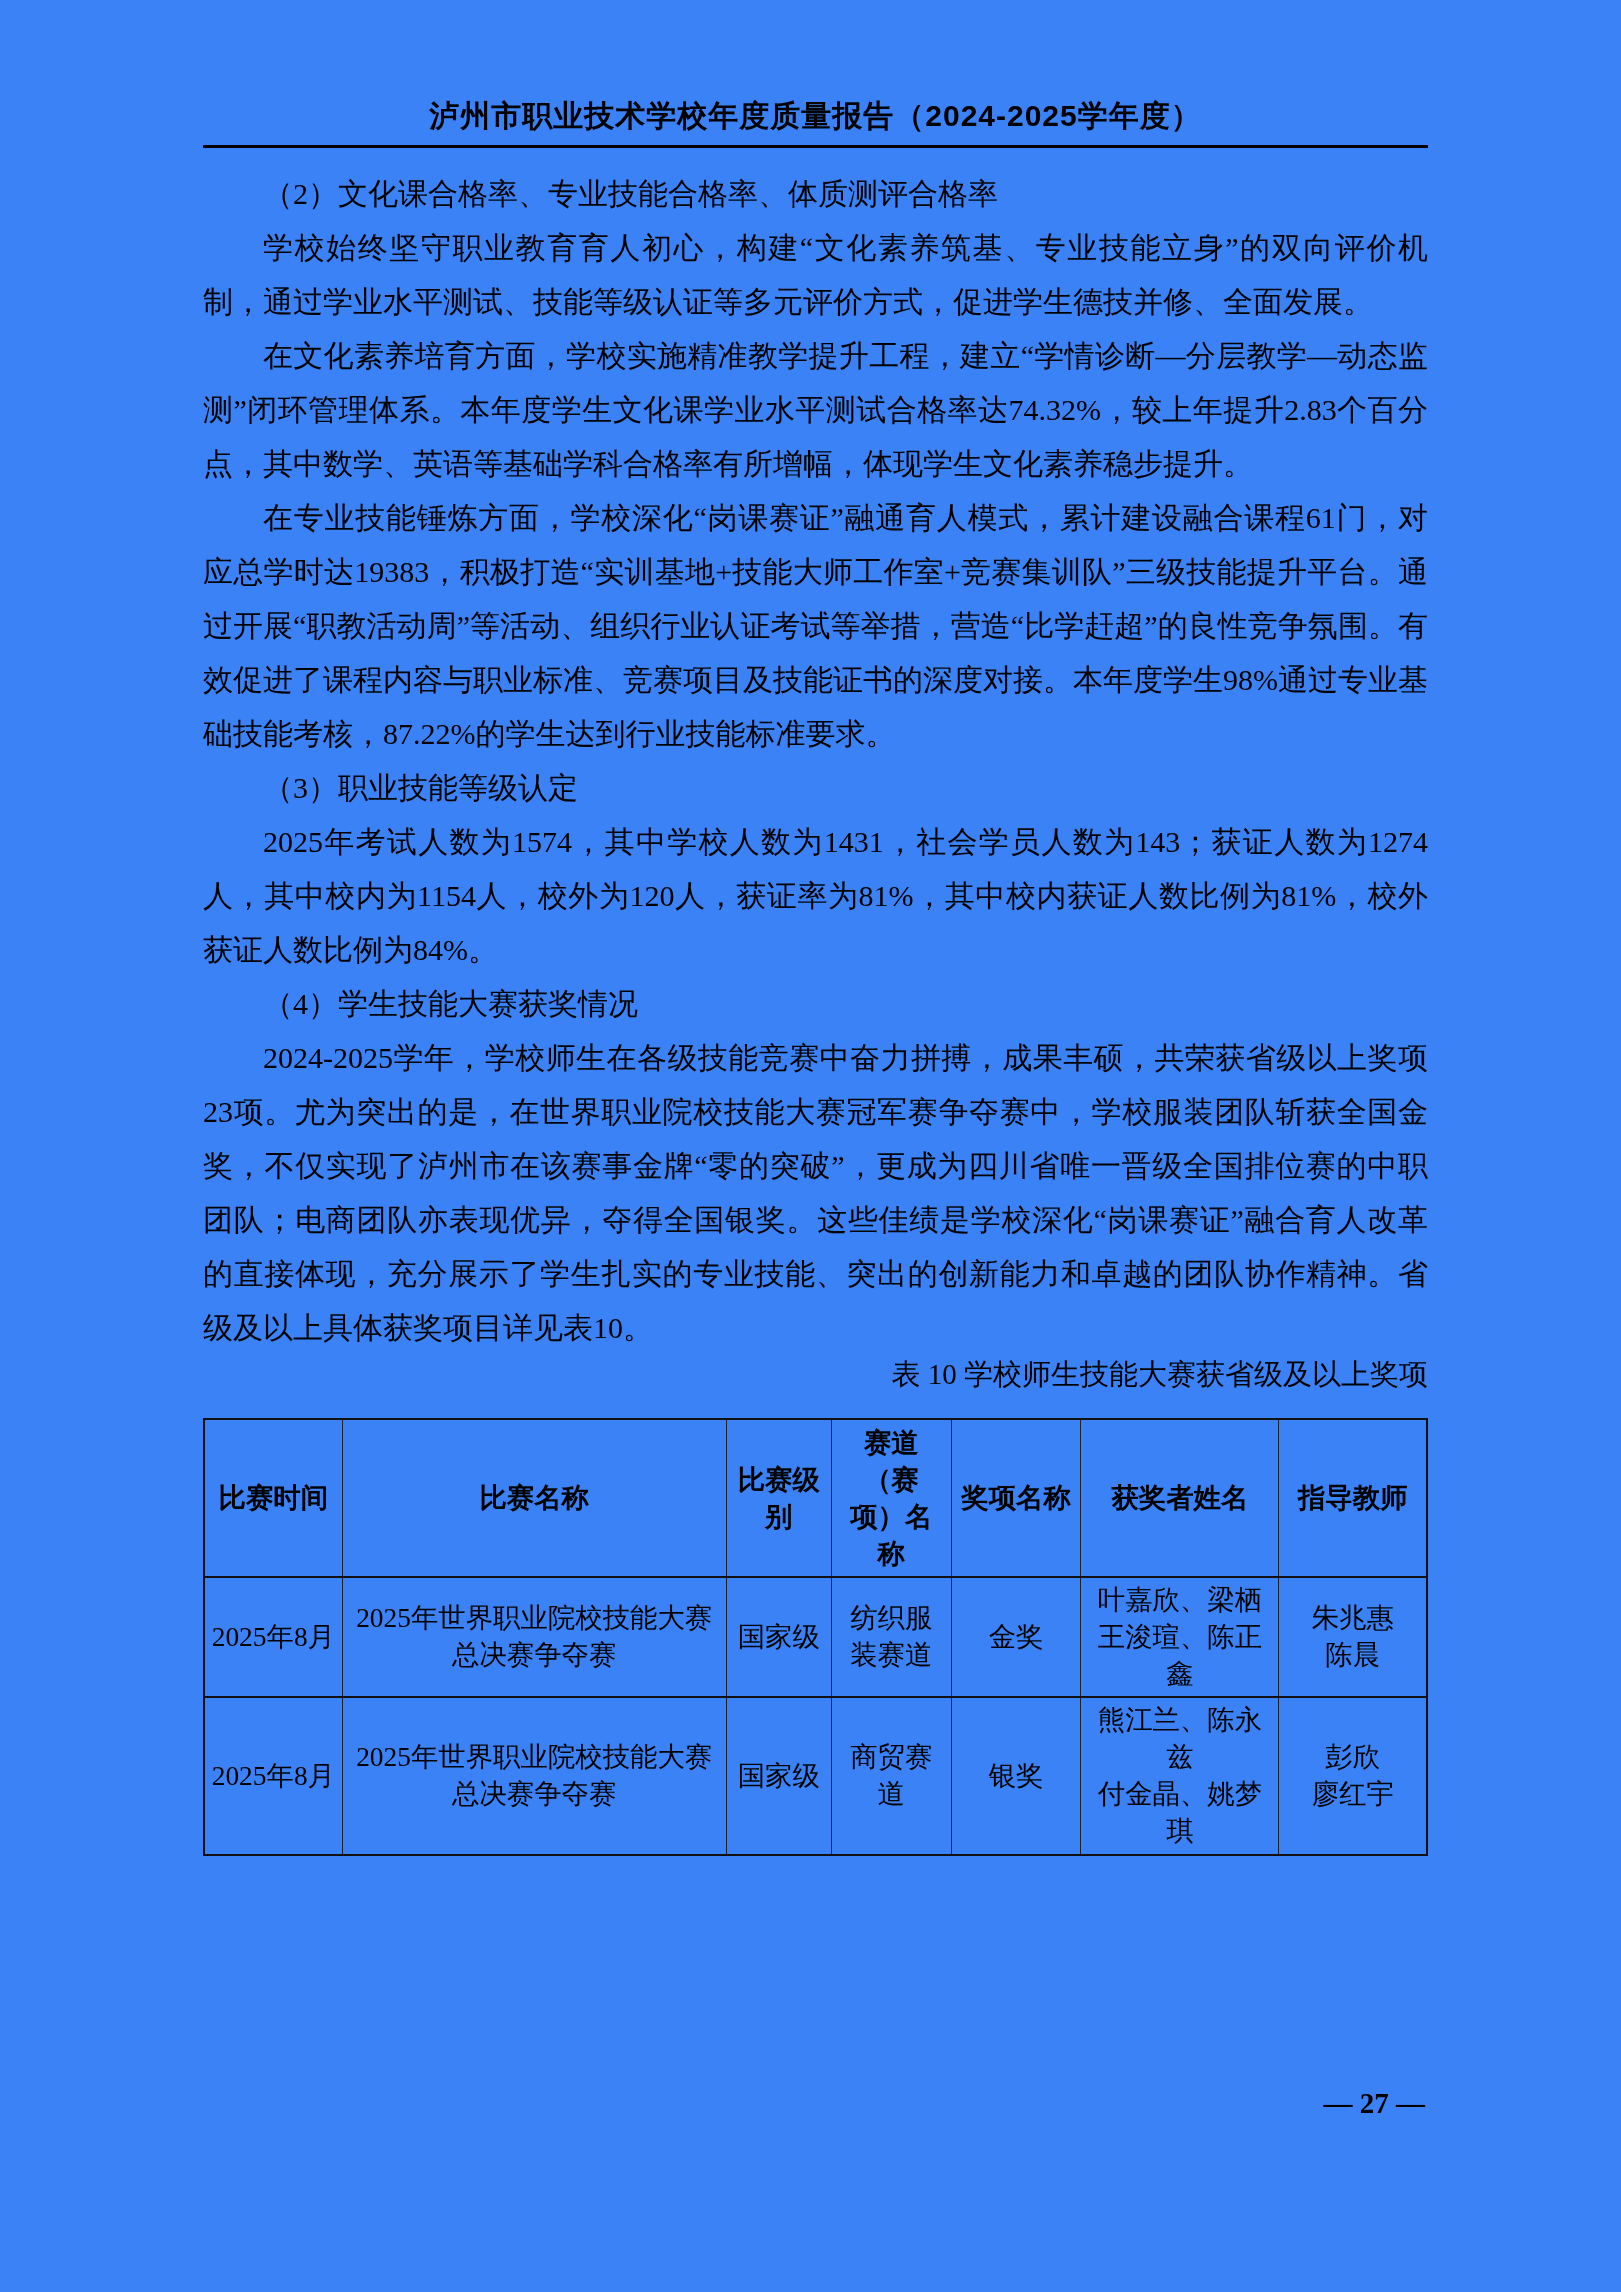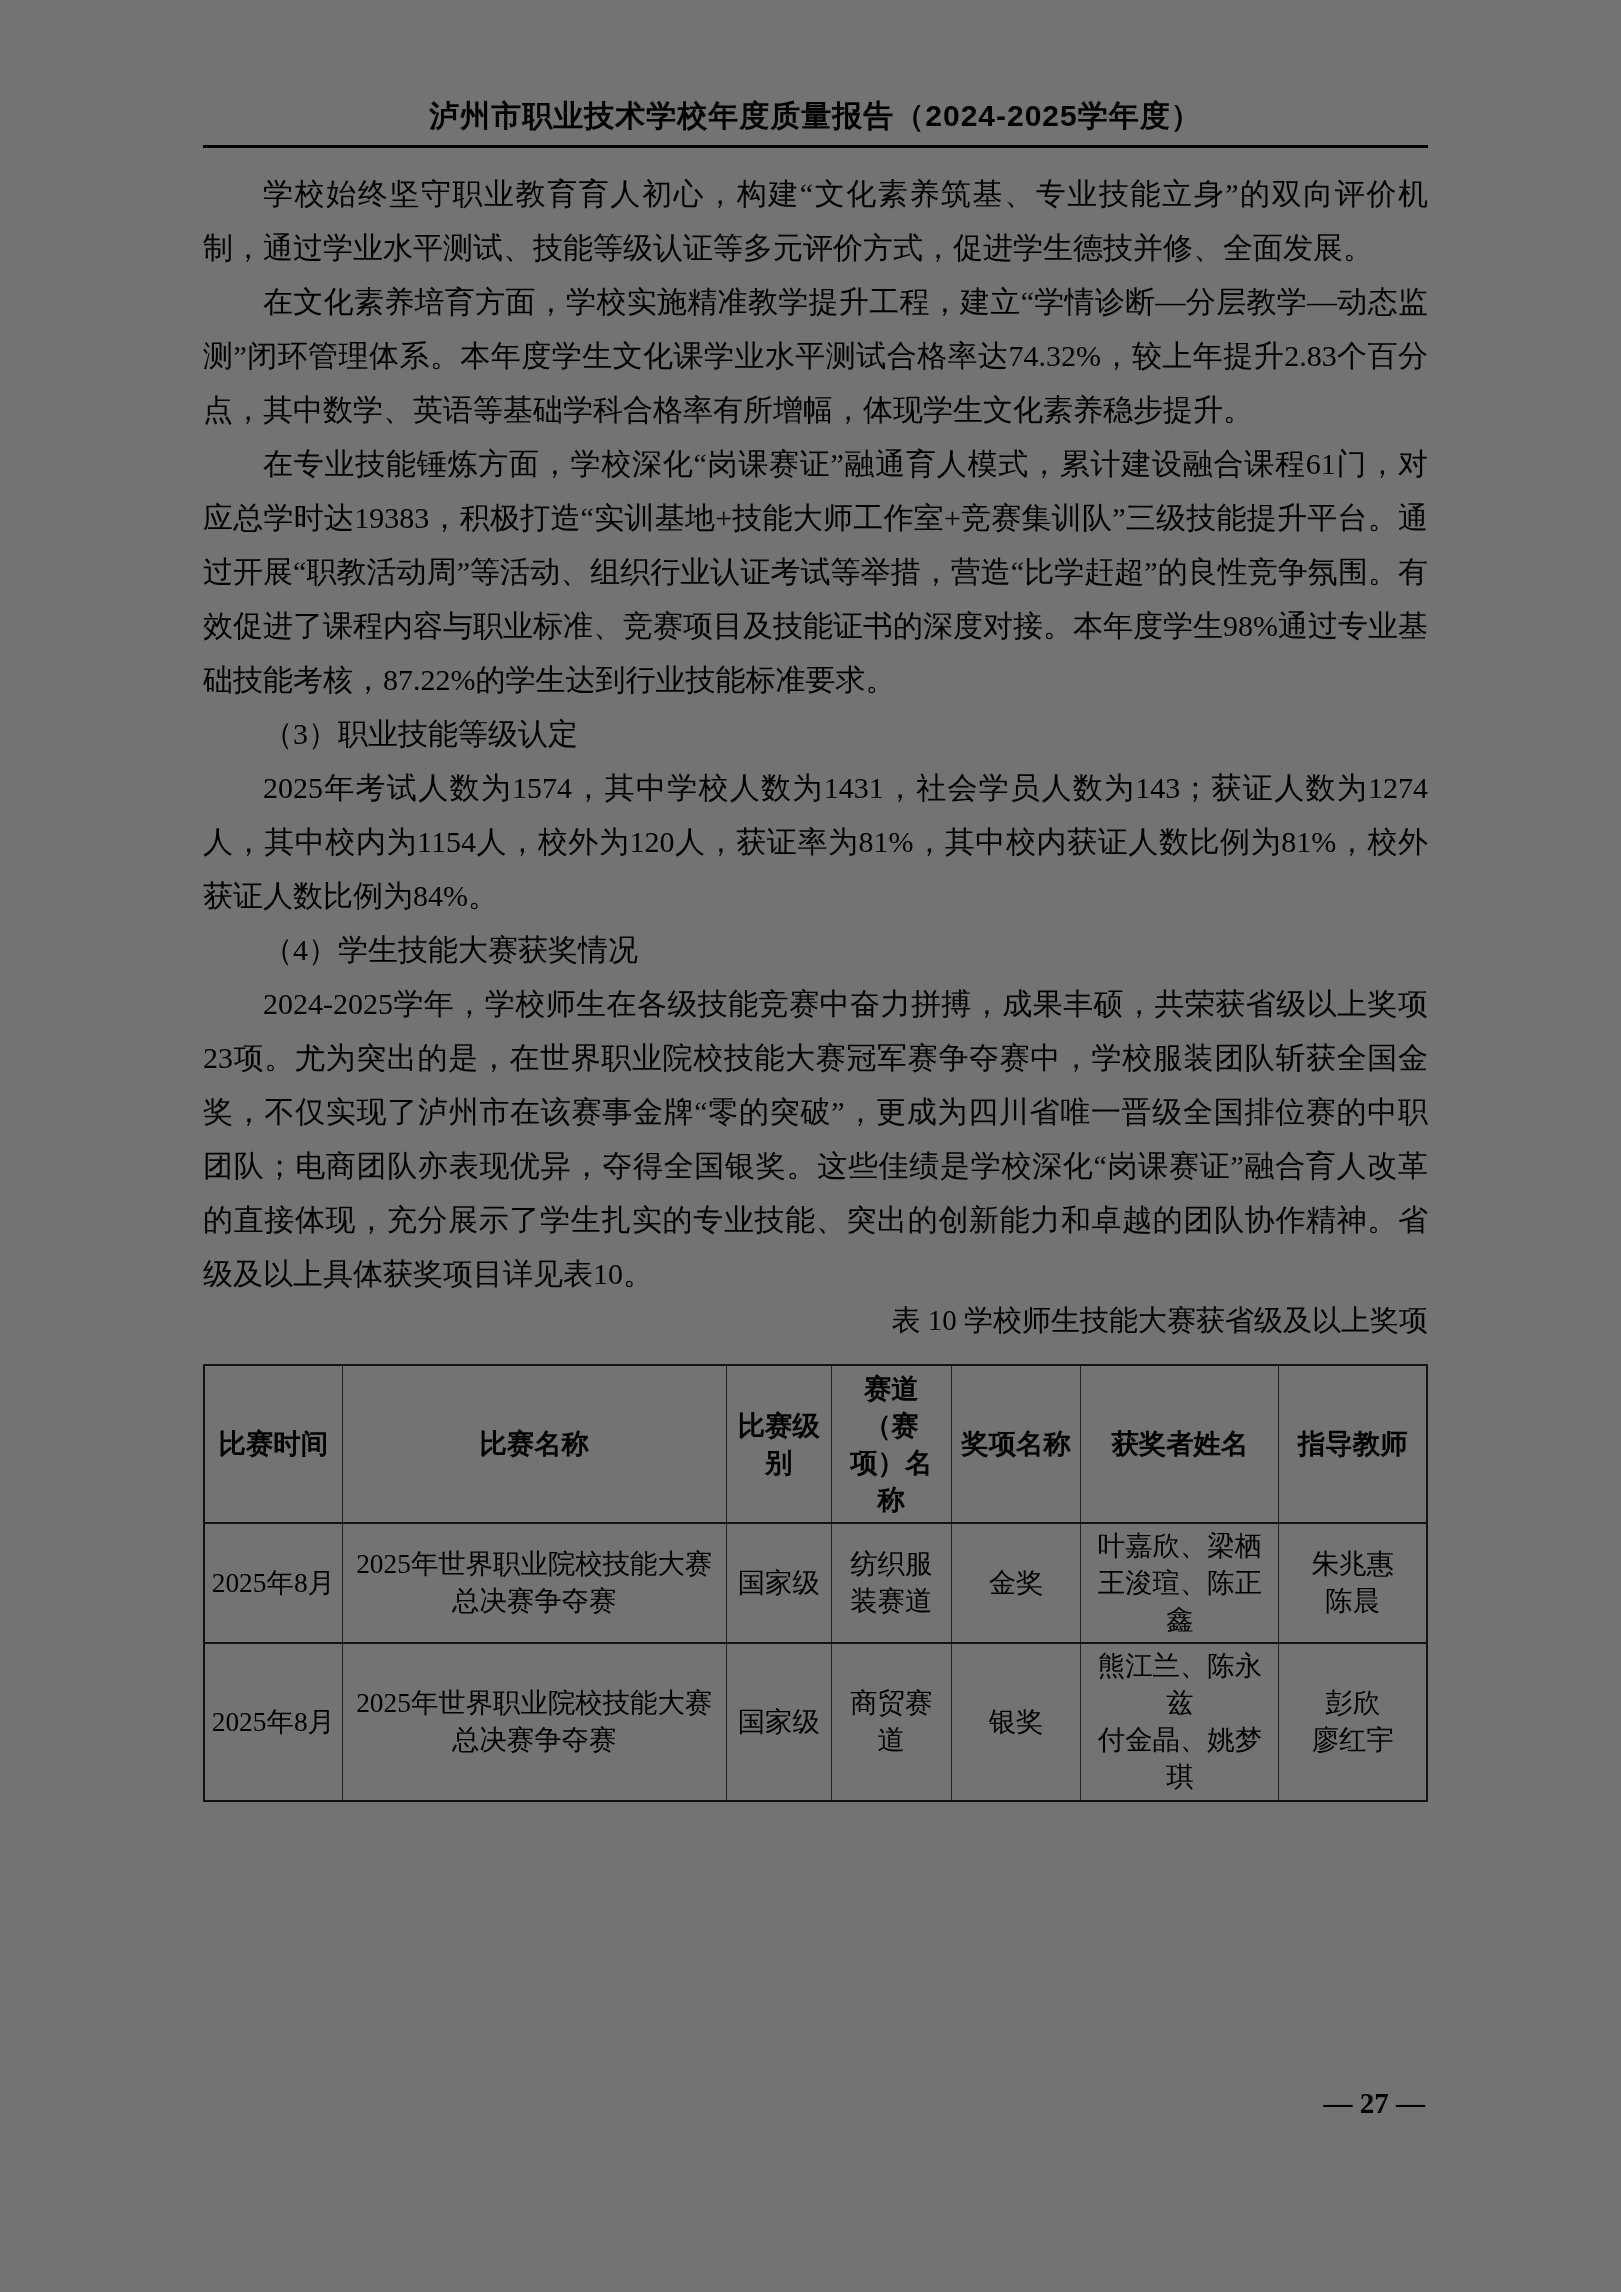--- a/index.html
+++ b/index.html
@@ -4,21 +4,21 @@
 <style>
   html, body {
     margin: 0;
     padding: 0;
     background: #ffffff;
   }
   .page {
     position: relative;
     width: 1621px;
     height: 2293px;
-    background: #737373;
+    background: #3b82f6;
     color: #000;
     font-family: "Liberation Serif", serif;
     overflow: hidden;
   }
   .content {
     position: absolute;
     left: 203px;
     top: 0;
     width: 1225px;
   }
@@ -99,20 +99,21 @@
 </head>
 <body>
 
 <div class="page">
   <div class="content">
 
     <div class="doc-title">泸州市职业技术学校年度质量报告（2024-2025学年度）</div>
     <div class="header-rule"></div>
 
     <div class="body-text">
+      <p>（2）文化课合格率、专业技能合格率、体质测评合格率</p>
       <p>学校始终坚守职业教育育人初心，构建“文化素养筑基、专业技能立身”的双向评价机制，通过学业水平测试、技能等级认证等多元评价方式，促进学生德技并修、全面发展。</p>
       <p>在文化素养培育方面，学校实施精准教学提升工程，建立“学情诊断—分层教学—动态监测”闭环管理体系。本年度学生文化课学业水平测试合格率达74.32%，较上年提升2.83个百分点，其中数学、英语等基础学科合格率有所增幅，体现学生文化素养稳步提升。</p>
       <p>在专业技能锤炼方面，学校深化“岗课赛证”融通育人模式，累计建设融合课程61门，对应总学时达19383，积极打造“实训基地+技能大师工作室+竞赛集训队”三级技能提升平台。通过开展“职教活动周”等活动、组织行业认证考试等举措，营造“比学赶超”的良性竞争氛围。有效促进了课程内容与职业标准、竞赛项目及技能证书的深度对接。本年度学生98%通过专业基础技能考核，87.22%的学生达到行业技能标准要求。</p>
       <p>（3）职业技能等级认定</p>
       <p>2025年考试人数为1574，其中学校人数为1431，社会学员人数为143；获证人数为1274人，其中校内为1154人，校外为120人，获证率为81%，其中校内获证人数比例为81%，校外获证人数比例为84%。</p>
       <p>（4）学生技能大赛获奖情况</p>
       <p>2024-2025学年，学校师生在各级技能竞赛中奋力拼搏，成果丰硕，共荣获省级以上奖项23项。尤为突出的是，在世界职业院校技能大赛冠军赛争夺赛中，学校服装团队斩获全国金奖，不仅实现了泸州市在该赛事金牌“零的突破”，更成为四川省唯一晋级全国排位赛的中职团队；电商团队亦表现优异，夺得全国银奖。这些佳绩是学校深化“岗课赛证”融合育人改革的直接体现，充分展示了学生扎实的专业技能、突出的创新能力和卓越的团队协作精神。省级及以上具体获奖项目详见表10。</p>
     </div>
 
     <div class="table-caption">表 10 学校师生技能大赛获省级及以上奖项</div>

